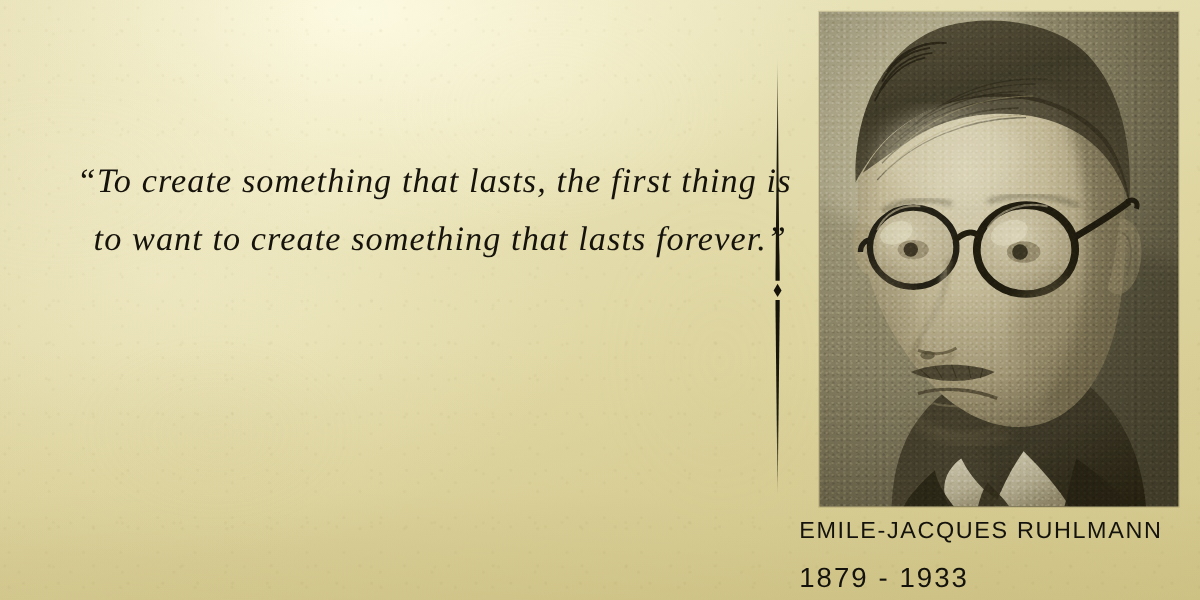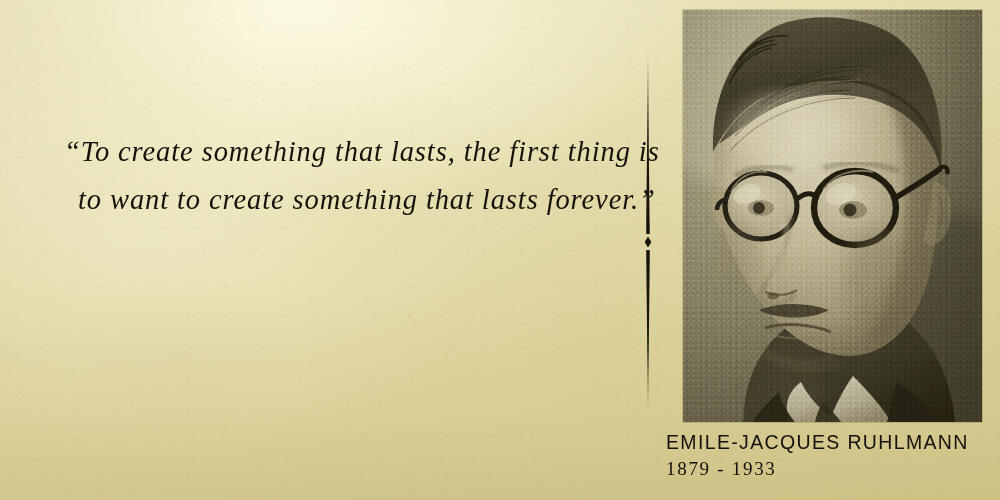--- a/index.html
+++ b/index.html
@@ -153,27 +153,27 @@
   #caption-name {
     font-family: "Liberation Sans", sans-serif;
     font-size: 19.5px;
     font-weight: 400;
     letter-spacing: 1.35px;
     color: #14120c;
     line-height: 24px;
     white-space: nowrap;
   }
   #caption-dates {
-    font-family: Liberation Serif, serif;
-    font-size: 19px;
+    font-family: Liberation Sans, sans-serif;
+    font-size: 23px;
     font-weight: 400;
     letter-spacing: 1.7px;
     color: #14120c;
     line-height: 24px;
-    margin-top: 3px;
+    margin-top: 15px;
     white-space: nowrap;
   }
 </style>
 </head>
 <body>
 
 <div id="banner">
 
   <div class="bg-layer bg-base"></div>
   <div class="bg-layer bg-glow-top"></div>

